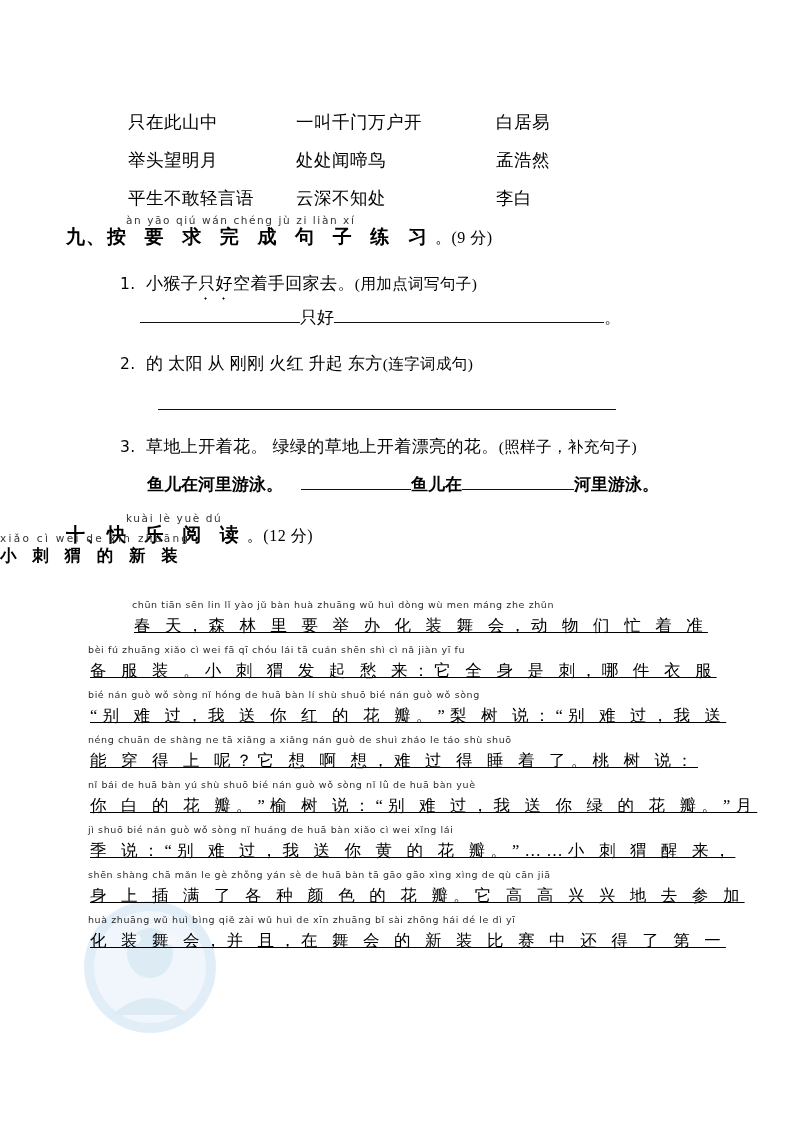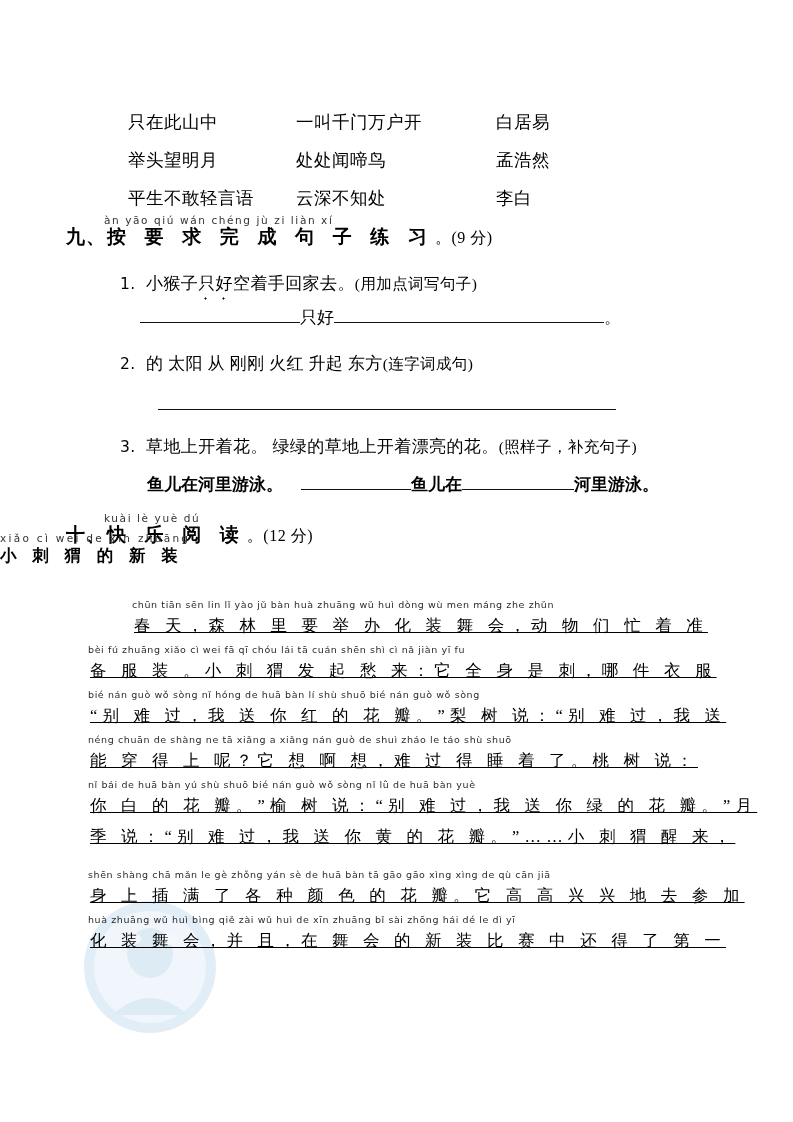--- a/index.html
+++ b/index.html
@@ -58,21 +58,21 @@
 
   
   .section-head {
     position: absolute;
     left: 66px;
     width: 700px;
     height: 34px;
   }
   .sh-pinyin {
     position: absolute;
-    left: 38px;
+    left: 60px;
     top: 0px;
     font-family: "DejaVu Sans", "Liberation Sans", sans-serif;
     font-size: 10.5px;
     color: #333;
     letter-spacing: 1.6px;
     white-space: nowrap;
     text-align: right;
   }
   .sh-line {
     position: absolute;
@@ -335,20 +335,21 @@
       </div>
       <div class="p-line">
         <div class="p-pinyin">néng chuān de shàng ne      tā xiǎng a xiǎng      nán guò de shuì zháo le     táo shù shuō</div>
         <div class="p-han">能  穿 得 上 呢？它 想 啊 想，难 过 得 睡 着 了。桃 树 说：</div>
       </div>
       <div class="p-line">
         <div class="p-pinyin">nǐ bái de huā bàn      yú shù shuō       bié nán guò     wǒ sòng nǐ lǜ de huā bàn      yuè</div>
         <div class="p-han">你 白 的 花 瓣。”榆 树 说：“别 难 过，我 送 你 绿 的 花 瓣。”月</div>
       </div>
       <div class="p-line">
+        <div class="p-pinyin">jì shuō       bié nán guò     wǒ sòng nǐ huáng de huā bàn          xiǎo cì wei xǐng lái</div>
         <div class="p-han">季 说：“别 难 过，我 送 你 黄 的 花 瓣。”……小 刺 猬 醒 来，</div>
       </div>
       <div class="p-line">
         <div class="p-pinyin">shēn shàng chā mǎn le  gè zhǒng yán sè de huā bàn     tā gāo gāo xìng xìng de qù cān jiā</div>
         <div class="p-han">身  上 插 满 了 各  种  颜 色 的 花 瓣。它 高 高 兴 兴 地 去 参 加</div>
       </div>
       <div class="p-line">
         <div class="p-pinyin">huà zhuāng wǔ huì     bìng qiě     zài wǔ huì de xīn zhuāng bǐ sài zhōng hái dé le  dì  yī</div>
         <div class="p-han">化  装  舞 会，并 且，在 舞 会 的 新  装  比 赛 中 还 得 了 第 一</div>
       </div>

